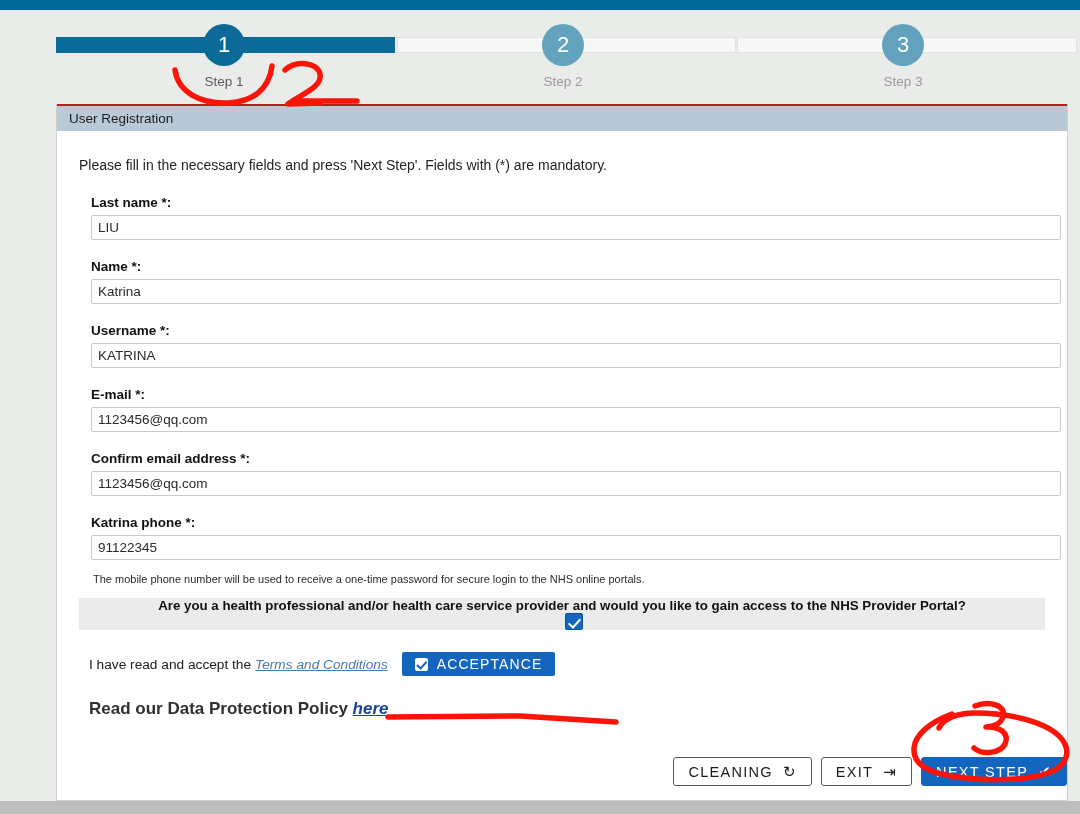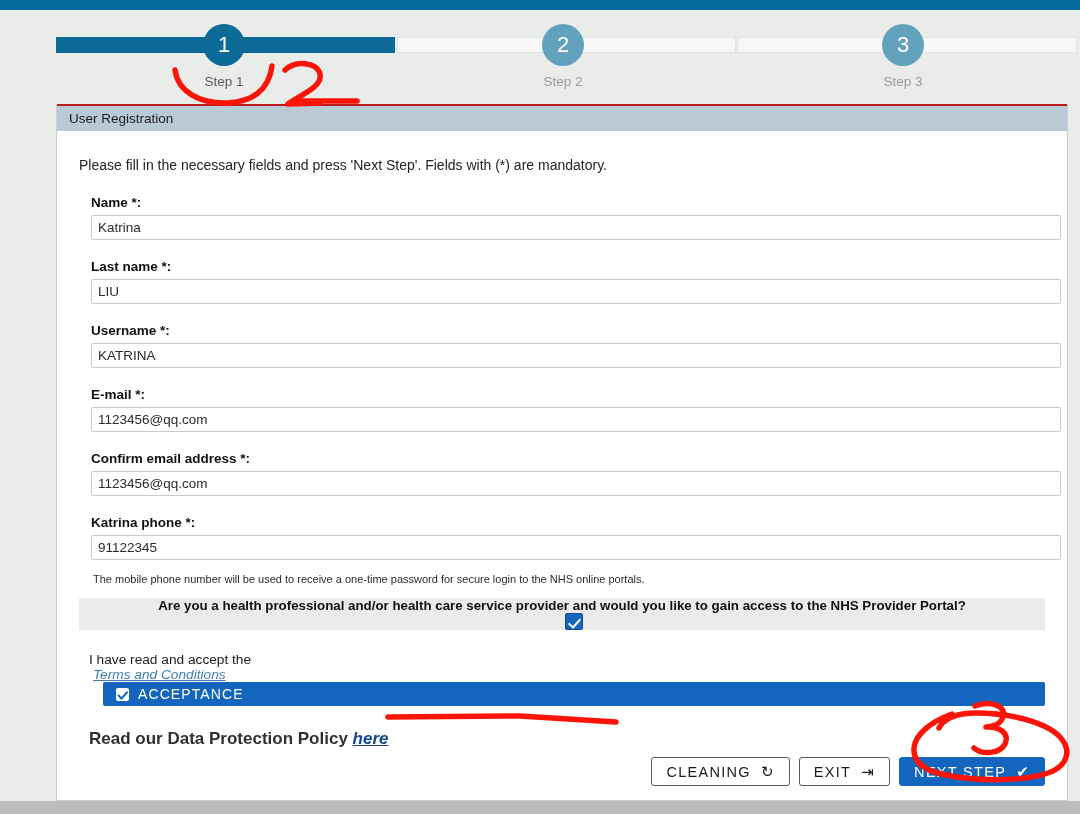--- a/index.html
+++ b/index.html
@@ -103,22 +103,22 @@
   }
   .chk::after {
     content:""; position:absolute;
     left:5px; top:2px; width:5px; height:10px;
     border:solid #fff; border-width:0 2.4px 2.4px 0;
     transform:rotate(42deg);
   }
 
   
   .terms-row {
-    display:flex; 
-    margin:22px 0 0 10px; font-size:13.7px; color:#202020;flex-direction:column;
+    display:flex; align-items:center;
+    margin:22px 0 0 10px; font-size:13.7px; color:#202020;
   }
   .terms-link { color:#3f7cb8; margin-left:4px;font-style:italic; }
   .accept-btn {
     margin-left:14px; background:#1465bd; color:#fff;
     height:24px; padding:0 13px;
     display:flex; align-items:center; gap:9px;
     border:none; border-radius:2px;
     font-size:14px; letter-spacing:1.1px;
     font-family:"Liberation Sans", sans-serif;
     cursor:pointer;
@@ -138,21 +138,20 @@
     margin:23px 0 0 10px; font-size:17px; color:#303030;font-weight:bold;
   }
   .dpp a {
     color:#17458e; font-style:italic; text-decoration:underline;
   }
 
   
   .footer {
     position:absolute; left:0; right:0; bottom:14px;
     display:flex; justify-content:flex-end; gap:9px;
-    padding-right:22px;
   }
   .btn {
     height:29px; display:flex; align-items:center; gap:10px;
     padding:0 14px; font-size:14.5px; letter-spacing:1.3px;
     border-radius:3px; cursor:pointer;
     font-family:"Liberation Sans", sans-serif;
   }
   .btn-outline {
     background:#fff; border:1px solid #5a5a5a; color:#1c1c1c;
   }
@@ -203,27 +202,27 @@
 
   <div class="panel-head">
     <span>User Registration</span>
   </div>
 
   <div class="panel-body">
 
     <div class="intro">Please fill in the necessary fields and press 'Next Step'. Fields with (*) are mandatory.</div>
 
     <div class="field">
+      <label>Last name *:</label>
+      <input type="text" value="LIU" style="">
+    </div>
+
+    <div class="field">
       <label>Name *:</label>
       <input type="text" value="Katrina" style="">
-    </div>
-
-    <div class="field">
-      <label>Last name *:</label>
-      <input type="text" value="LIU" style="">
     </div>
 
     <div class="field">
       <label>Username *:</label>
       <input type="text" value="KATRINA" style="">
     </div>
 
     <div class="field">
       <label>E-mail *:</label>
       <input type="text" value="1123456@qq.com" style="">

